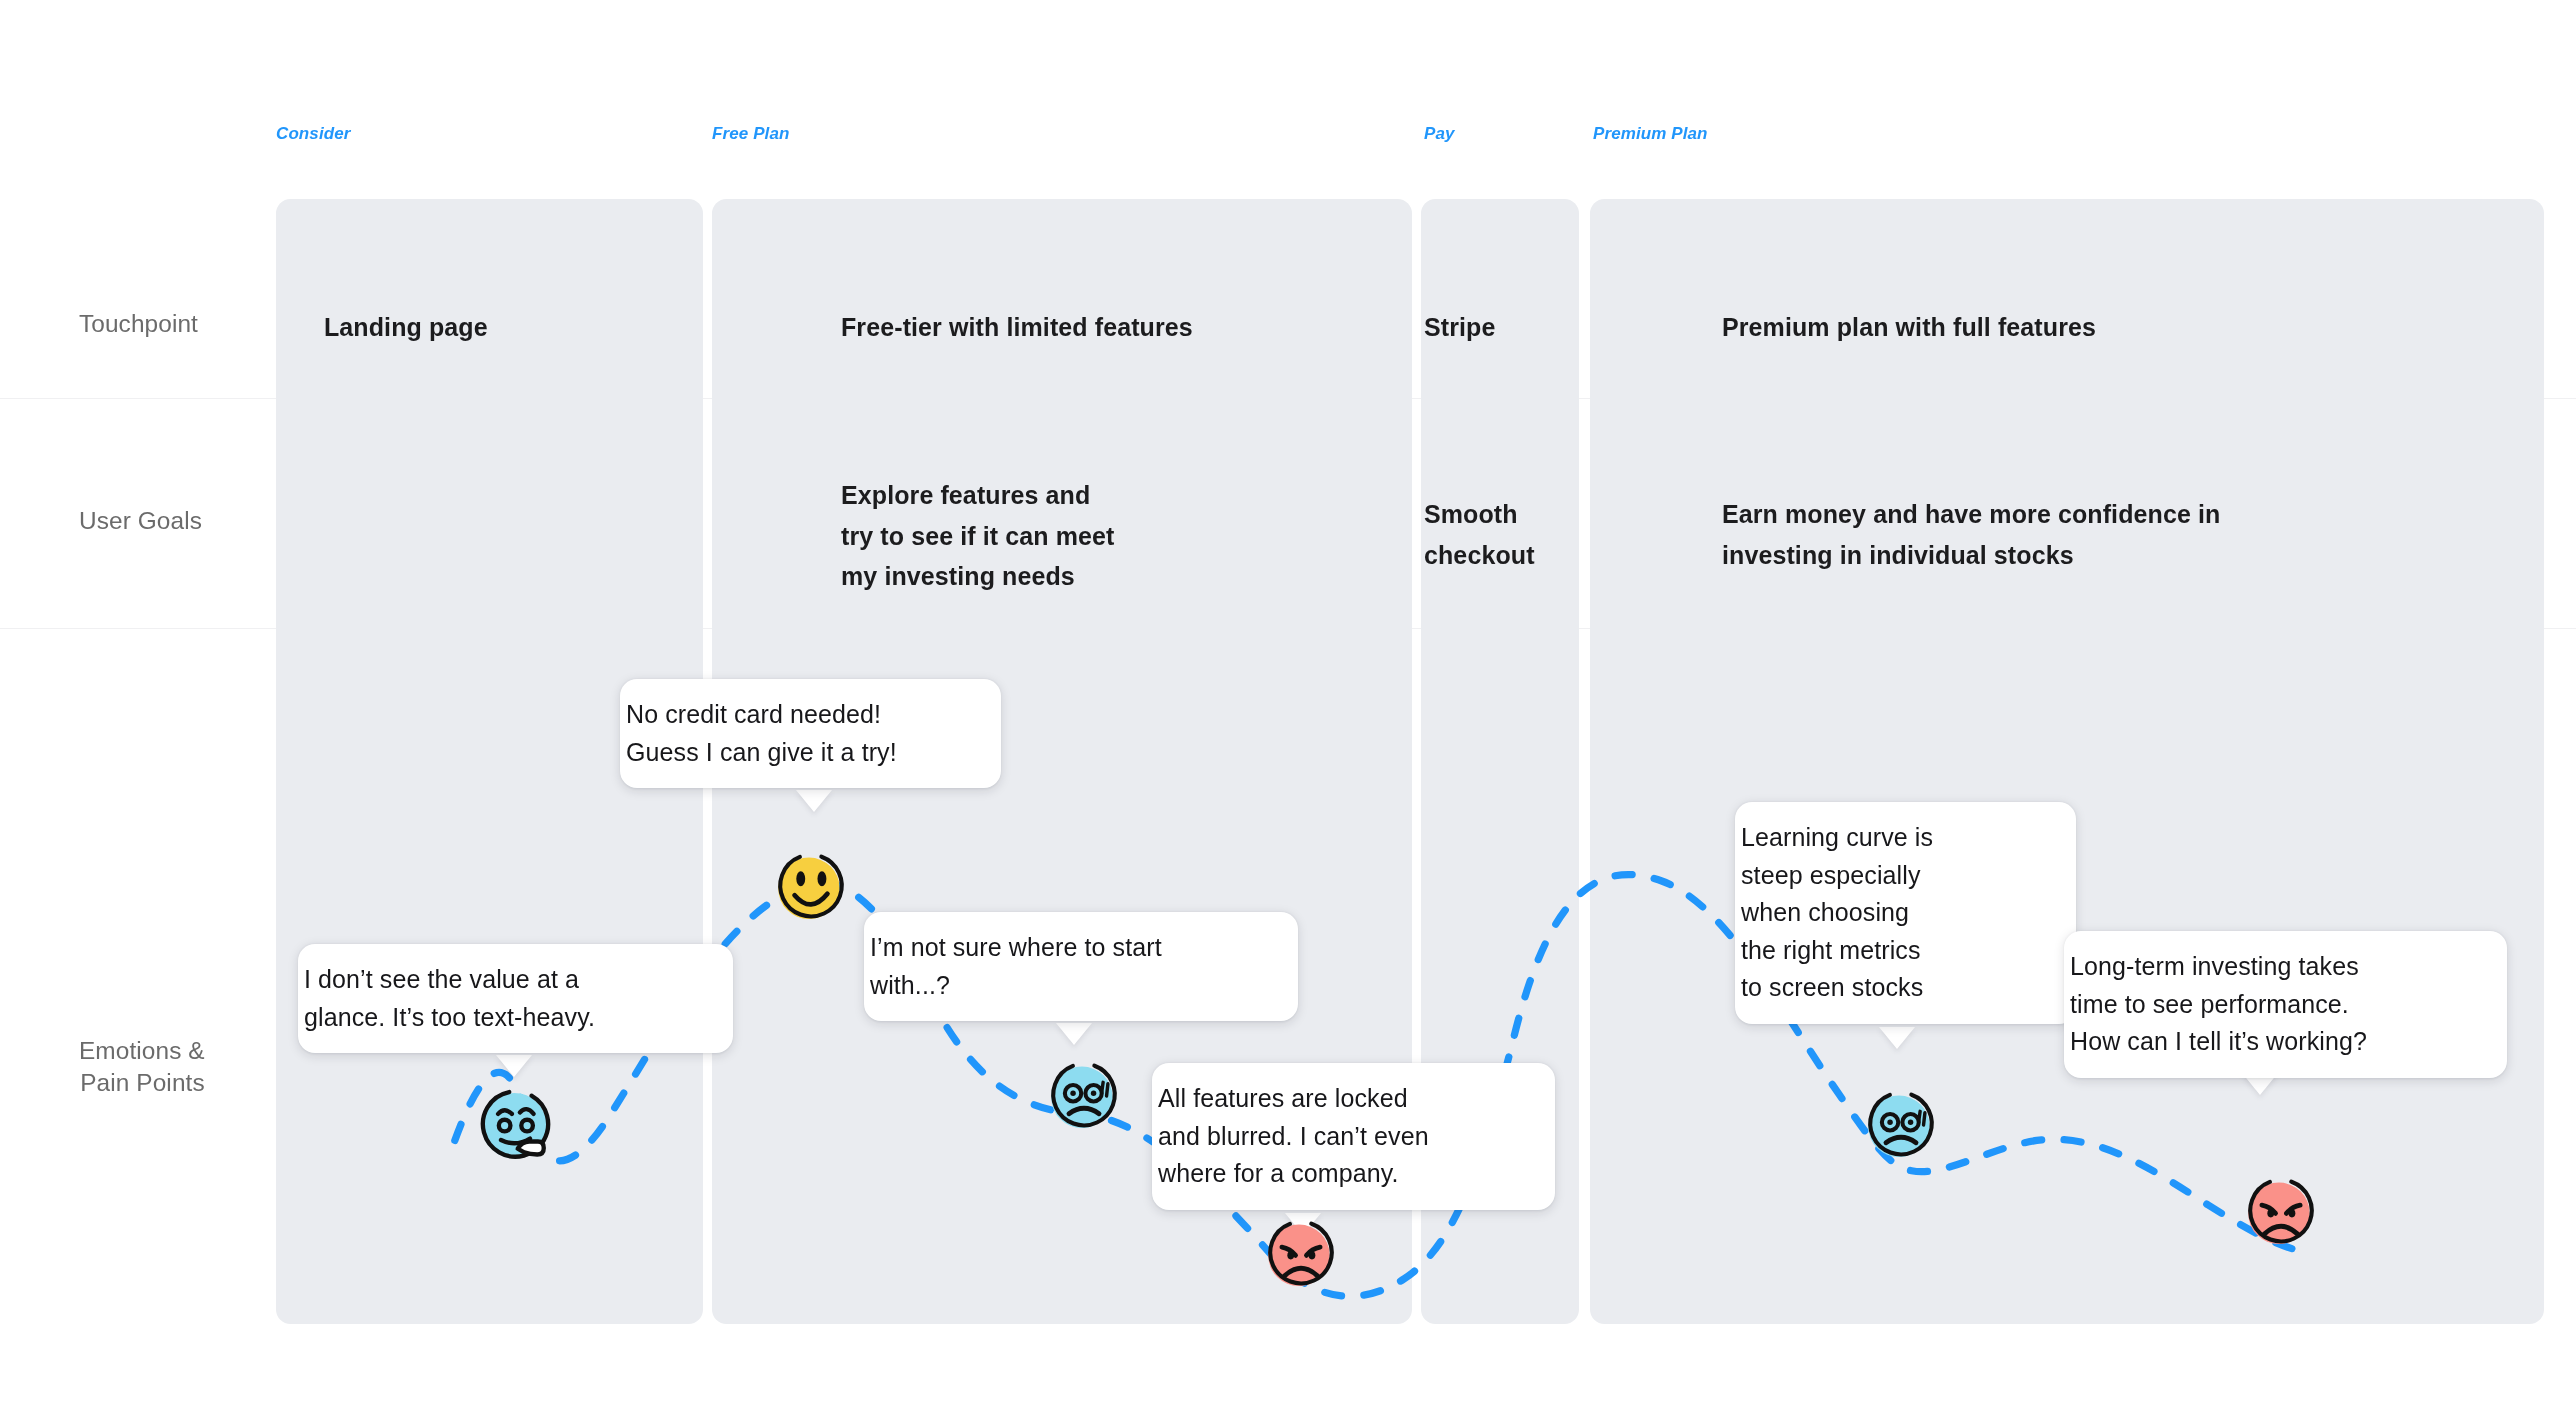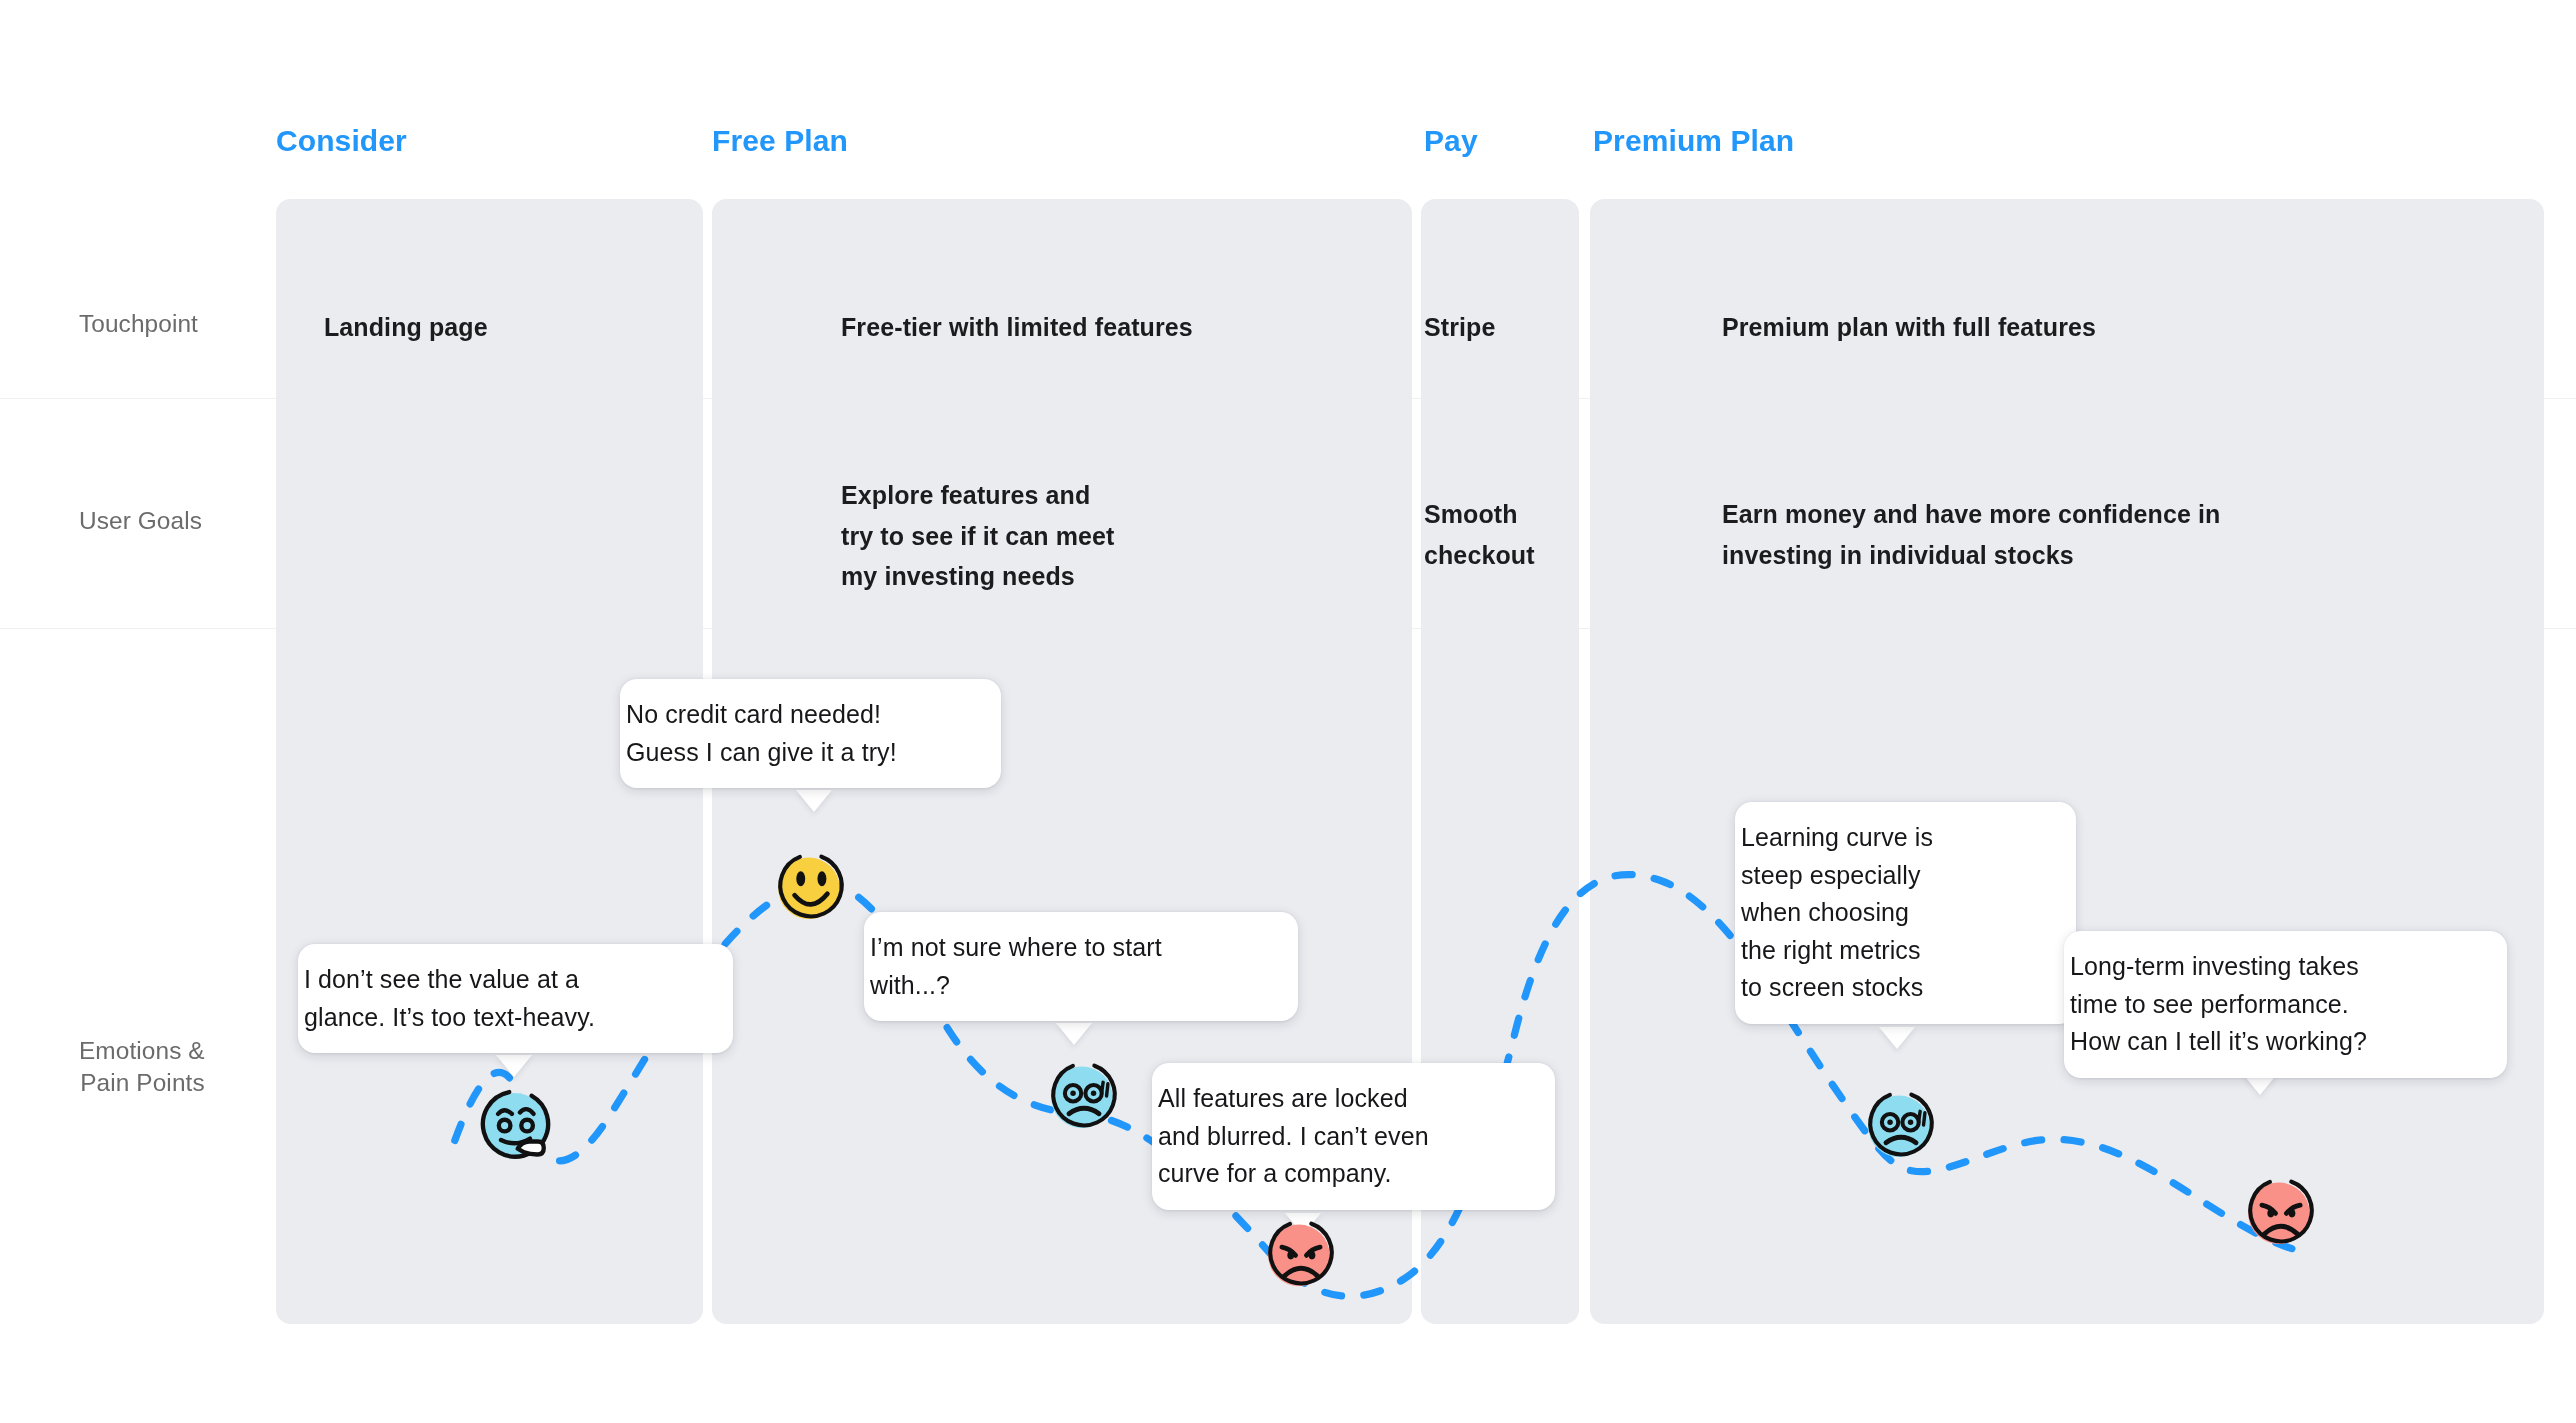--- a/index.html
+++ b/index.html
@@ -10,22 +10,22 @@
   .stage{position:absolute;inset:0;}
 
   
   .rowline{position:absolute;left:0;width:2576px;height:1.3px;background:#f0f0f2;}
 
   
   .rowlabel{position:absolute;color:#6b6b6b;font-size:24.4px;line-height:1.32;
             font-weight:400;letter-spacing:0.1px;text-align:right;}
 
   
-  .colhead{position:absolute;color:#2196fb;font-size:30px;font-weight:700;
-           letter-spacing:0.1px;white-space:nowrap;}
+  .colhead{position:absolute;color:#2196fb;font-size:17px;font-weight:700;
+           letter-spacing:0.1px;white-space:nowrap;font-style:italic;}
 
   
   .panel{position:absolute;background:#eaecf0;border-radius:14.5px;}
 
   
   .cell{position:absolute;color:#1c1c1e;font-size:25px;line-height:1.62;
         font-weight:700;letter-spacing:0.1px;}
 
   
   .bubble{position:absolute;background:#ffffff;border-radius:17px;
@@ -113,21 +113,21 @@
 
   <div class="bubble" style="left:864px;top:912px;width:434px;">
     <div class="txt">I’m not sure where to start
 with...?</div>
   </div>
   <div class="tail" style="left:1056px;top:1023px"></div>
 
   <div class="bubble" style="left:1152px;top:1063px;width:403px;">
     <div class="txt">All features are locked
 and blurred. I can’t even
-curve for a company.</div>
+where for a company.</div>
   </div>
   <div class="tail" style="left:1285px;top:1213px"></div>
 
   <div class="bubble" style="left:1735px;top:802px;width:341px;">
     <div class="txt">Learning curve is
 steep especially
 when choosing
 the right metrics
 to screen stocks</div>
   </div>

